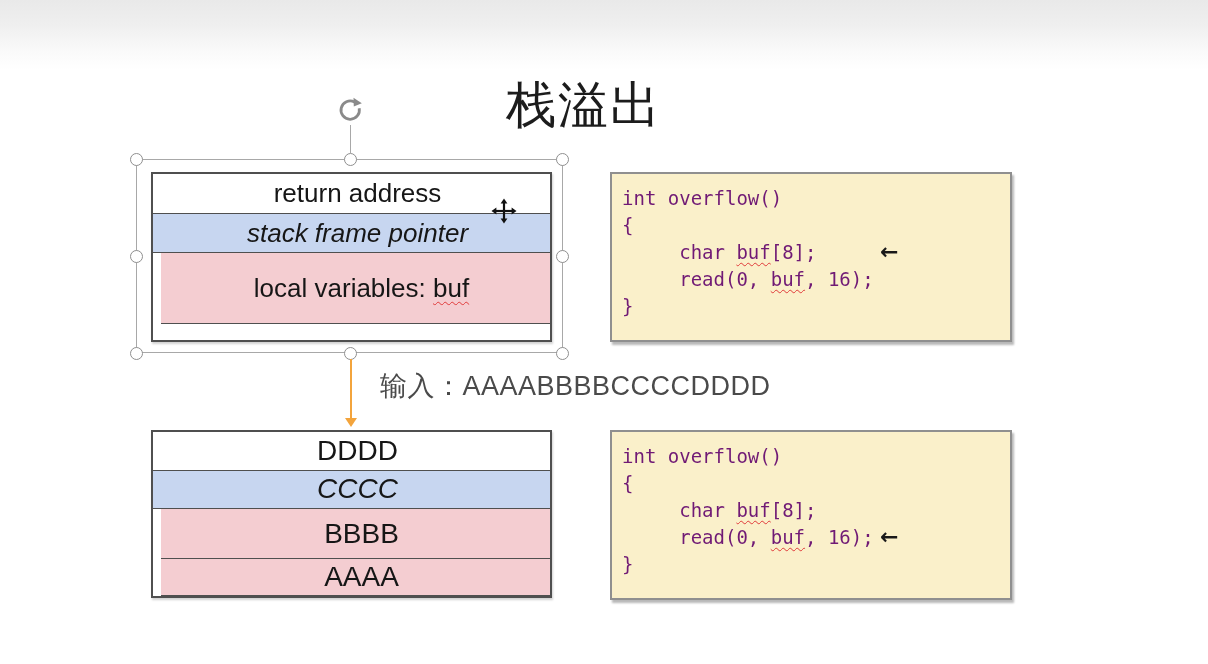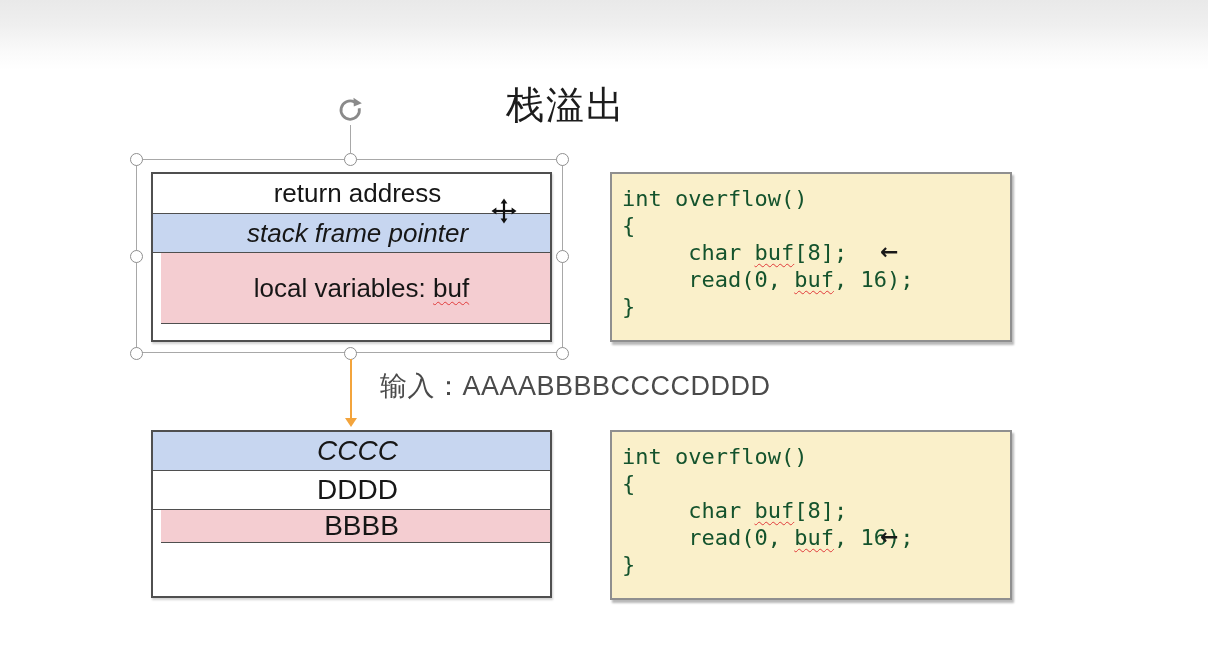--- a/index.html
+++ b/index.html
@@ -8,21 +8,21 @@
     font-family:"Liberation Sans",sans-serif;
     background:#fff;
   }
   #stage{
     position:relative;width:1208px;height:664px;
     background:linear-gradient(180deg,#e9e9e9 0px,#efefef 25px,#fafafa 52px,#ffffff 70px);
   }
   
   .slide-title{
     position:absolute;left:506px;top:84px;
-    font-size:38px;letter-spacing:2px;color:#1c1c1c;line-height:42px;
+    font-size:50px;letter-spacing:2px;color:#1c1c1c;line-height:42px;
     white-space:nowrap;
   }
   
   .selection-rect{
     position:absolute;left:136px;top:159px;width:427px;height:194px;
     border:1px solid #a8a8a8;background:transparent;box-sizing:border-box;
   }
   .handle{
     position:absolute;width:13px;height:13px;border-radius:50%;
     background:#fff;border:1.6px solid #8f8f8f;box-sizing:border-box;
@@ -63,21 +63,21 @@
     position:absolute;left:610px;width:402px;height:170px;
     background:var(--code-bg);
     border:2px solid #8f8f8f;box-sizing:border-box;
     box-shadow:2px 3px 2px rgba(0,0,0,.28);
     padding:11px 0 0 10px;
   }
   #code-before{top:172px;}
   #code-after{top:430px;}
   .code-line{
     font-family:"DejaVu Sans Mono","Liberation Mono",monospace;
-    font-size:22px;line-height:27px;color:#14532d;white-space:pre;
+    font-size:19px;line-height:27px;color:#701a75;white-space:pre;
   }
   .code-line .misspelled{text-underline-offset:3px;}
   .code-arrow{
     position:absolute;left:268px;width:30px;height:27px;
     font-family:"DejaVu Sans",sans-serif;font-size:22px;font-weight:bold;
     color:#191919;line-height:26px;text-align:left;
   }
   
   .flow-arrow-line{
     position:absolute;left:350px;top:359px;width:2.4px;height:60px;
@@ -151,23 +151,24 @@
       <div class="code-line"><span>}</span></div>
       <span class="code-arrow" style="top: 65px;">←</span>
     </div>
 
   <div class="flow-arrow-line"></div>
   <div class="flow-arrow-head"></div>
 
   <div class="input-text">输入：AAAABBBBCCCCDDDD</div>
 
   <div class="stack-table" id="stack-after">
+      <div class="stack-row row-white" style="height: 39px;"><span>DDDD</span></div>
       <div class="stack-row row-blue" style="height: 39px;"><span>CCCC</span></div>
-      <div class="stack-row row-white" style="height: 39px;"><span>DDDD</span></div>
-      <div class="stack-row row-pink" style="height: 33px;"><span>BBBB</span></div>
+      <div class="stack-row row-pink" style="height: 51px;"><span>BBBB</span></div>
+      <div class="stack-row row-pink" style="height: 37px;"><span>AAAA</span></div>
       <div class="stack-row row-white" style="height: auto; flex: 1 1 0%;"></div>
     </div>
 
   <div class="code-box" id="code-after">
       <div class="code-line"><span>int overflow()</span></div>
       <div class="code-line"><span>{</span></div>
       <div class="code-line"><span>     char </span><span class="misspelled">buf</span><span>[8];</span></div>
       <div class="code-line"><span>     read(0, </span><span class="misspelled">buf</span><span>, 16);</span></div>
       <div class="code-line"><span>}</span></div>
       <span class="code-arrow" style="top: 92px;">←</span>

